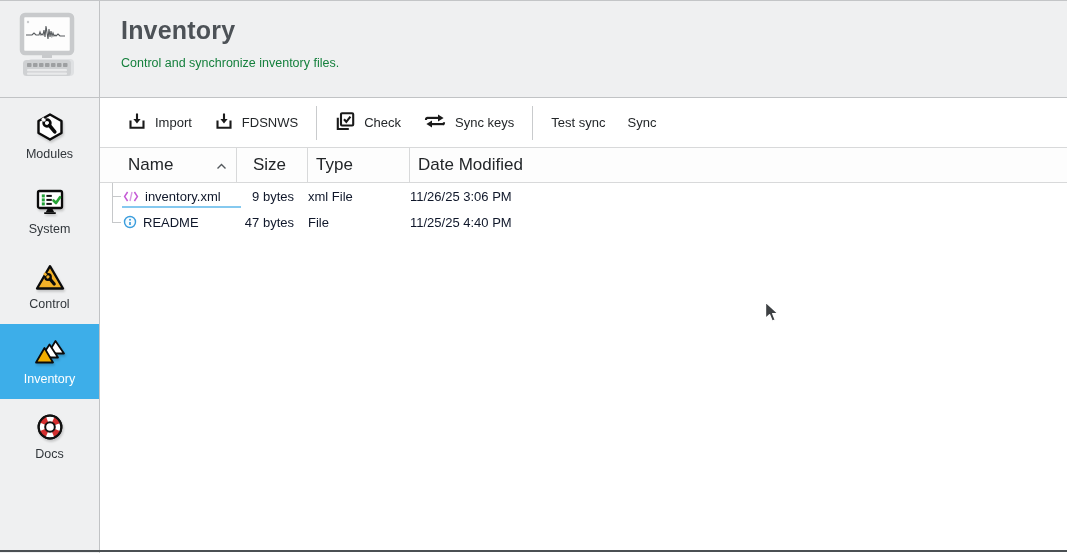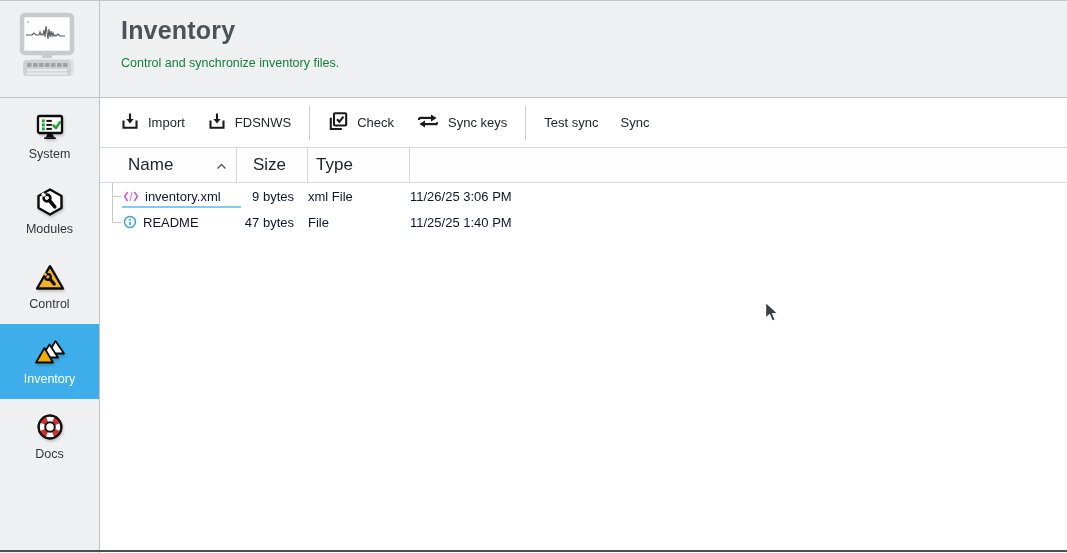--- a/index.html
+++ b/index.html
@@ -30,21 +30,21 @@
   .main { position:absolute; left:100px; top:0; right:0; height:100%; background:#ffffff; }
   .page-header {
     height:97px; background:#eff0f1; border-bottom:1px solid #c1c3c5;
     padding:15px 0 0 21px;
   }
   .page-title { margin:0; font-size:25px; font-weight:bold; color:#4d5257; letter-spacing:0.2px; }
   .page-subtitle { margin-top:11px; font-size:12.5px; color:#15803d; }
   
   .toolbar {
     height:50px; background:#ffffff; border-bottom:1px solid #d8d9da;
-    display:flex; align-items:center; padding-left:9px;
+    display:flex; align-items:center; padding-left:16px;
   }
   .tb-btn {
     display:flex; align-items:center; gap:8px; font-size:13px; color:#232629;
     padding:8px 11px; border-radius:2px; cursor:default; white-space:nowrap;
   }
   .tb-sep { width:1px; height:34px; background:#c9cbcd; margin:0 7px; }
   
   .table-header {
     height:35px; display:flex; align-items:stretch; background:#fdfdfd;
     border-bottom:1px solid #d8d9da; font-size:17px; color:#232629;
@@ -101,20 +101,32 @@
         <g fill="#e9eaeb">
           <rect x="15" y="60" width="40" height="2.3" rx="1"></rect>
             <rect x="15" y="63.5" width="40" height="2.3" rx="1"></rect>
         </g>
       </svg>
     </div>
     <div class="nav">
 
       <div class="nav-item">
         <span class="nav-icon">
+          <svg width="28" height="28" viewBox="0 0 28 28">
+            <path d="M14 1.5 L25.5 8 V20 L14 26.5 L2.5 20 V8 Z" fill="#ffffff" stroke="#0b0b0b" stroke-width="2.4" stroke-linejoin="round"></path>
+            <line x1="13.5" y1="12.5" x2="18.8" y2="18.8" stroke="#0b0b0b" stroke-width="3.6" stroke-linecap="round"></line>
+            <circle cx="11" cy="10" r="3.4" fill="none" stroke="#0b0b0b" stroke-width="2.6"></circle>
+            <line x1="9" y1="8" x2="6.2" y2="5.2" stroke="#ffffff" stroke-width="3"></line>
+          </svg>
+        </span>
+        <span>Modules</span>
+      </div>
+
+      <div class="nav-item">
+        <span class="nav-icon">
           <svg width="30" height="27" viewBox="0 0 30 27">
             <rect x="3" y="2" width="24" height="17" rx="1.5" fill="#ffffff" stroke="#0b0b0b" stroke-width="2.3"></rect>
             <g fill="#23a339">
               <rect x="6.8" y="5.4" width="3" height="3"></rect>
                 <rect x="6.8" y="9.4" width="3" height="3"></rect>
                 <rect x="6.8" y="13.4" width="3" height="3"></rect>
             </g>
             <g fill="#111111">
               <rect x="11.4" y="5.9" width="5.4" height="2"></rect>
                 <rect x="11.4" y="9.9" width="5.4" height="2"></rect>
@@ -123,32 +135,20 @@
             <path d="M18.5 11.5 L21 14 L25 8.2" fill="none" stroke="#27a335" stroke-width="2.6" stroke-linecap="round" stroke-linejoin="round"></path>
             <path d="M13 19 l-2.2 4.2 h8.4 L17 19 z" fill="#0b0b0b"></path>
             <rect x="9" y="23.2" width="12" height="1.8" rx="0.9" fill="#0b0b0b"></rect>
           </svg>
         </span>
         <span>System</span>
       </div>
 
       <div class="nav-item">
         <span class="nav-icon">
-          <svg width="28" height="28" viewBox="0 0 28 28">
-            <path d="M14 1.5 L25.5 8 V20 L14 26.5 L2.5 20 V8 Z" fill="#ffffff" stroke="#0b0b0b" stroke-width="2.4" stroke-linejoin="round"></path>
-            <line x1="13.5" y1="12.5" x2="18.8" y2="18.8" stroke="#0b0b0b" stroke-width="3.6" stroke-linecap="round"></line>
-            <circle cx="11" cy="10" r="3.4" fill="none" stroke="#0b0b0b" stroke-width="2.6"></circle>
-            <line x1="9" y1="8" x2="6.2" y2="5.2" stroke="#ffffff" stroke-width="3"></line>
-          </svg>
-        </span>
-        <span>Modules</span>
-      </div>
-
-      <div class="nav-item">
-        <span class="nav-icon">
           <svg width="30" height="27" viewBox="0 0 30 27">
             <path d="M15 2.2 L28 24.5 H2 Z" fill="#f3b229" stroke="#0b0b0b" stroke-width="2.3" stroke-linejoin="round"></path>
             <line x1="15" y1="15" x2="19.2" y2="20" stroke="#0b0b0b" stroke-width="3.2" stroke-linecap="round"></line>
             <circle cx="13" cy="13" r="2.8" fill="none" stroke="#0b0b0b" stroke-width="2.2"></circle>
             <line x1="11.3" y1="11.3" x2="9.2" y2="9.2" stroke="#f3b229" stroke-width="2.6"></line>
           </svg>
         </span>
         <span>Control</span>
       </div>
 
@@ -247,20 +247,23 @@
           <svg width="11" height="7" viewBox="0 0 11 7">
             <polyline points="1.5,5.5 5.5,1.5 9.5,5.5" fill="none" stroke="#53585c" stroke-width="1.4"></polyline>
           </svg>
         </span>
       </div>
       <div class="th th-size">
         <span>Size</span>
       </div>
       <div class="th th-type">
         <span>Type</span>
+      </div>
+      <div class="th th-date">
+        <span>Date Modified</span>
       </div>
     </div>
 
     <div>
       <div class="frow current">
         <span class="tree-v full"></span>
         <span class="tree-h"></span>
         <div class="cell-name">
           <span class="file-icon">
             <svg width="16" height="13" viewBox="0 0 16 13">
@@ -284,21 +287,21 @@
             <svg width="14" height="14" viewBox="0 0 14 14">
               <circle cx="7" cy="7" r="5.5" fill="#f6fbfe" stroke="#3b9ddd" stroke-width="1.4"></circle>
               <circle cx="7" cy="4.7" r="1" fill="#3b9ddd"></circle>
               <line x1="7" y1="6.9" x2="7" y2="10" stroke="#3b9ddd" stroke-width="1.7"></line>
             </svg>
           </span>
           <span>README</span>
         </div>
         <div class="cell-size">47 bytes</div>
         <div class="cell-type">File</div>
-        <div class="cell-date">11/25/25 1:40 PM</div>
+        <div class="cell-date">11/25/25 4:40 PM</div>
       </div>
     </div>
 
   </div>
 
   <div class="cursor">
     <svg width="17" height="24" viewBox="0 0 17 24">
       <path d="M1.5 1 L1.5 17.5 L5.6 13.7 L8.2 20.2 L11.3 18.9 L8.7 12.6 L14 12.4 Z" fill="#3d4043" stroke="#ffffff" stroke-width="1.4" stroke-linejoin="round"></path>
     </svg>
   </div>

